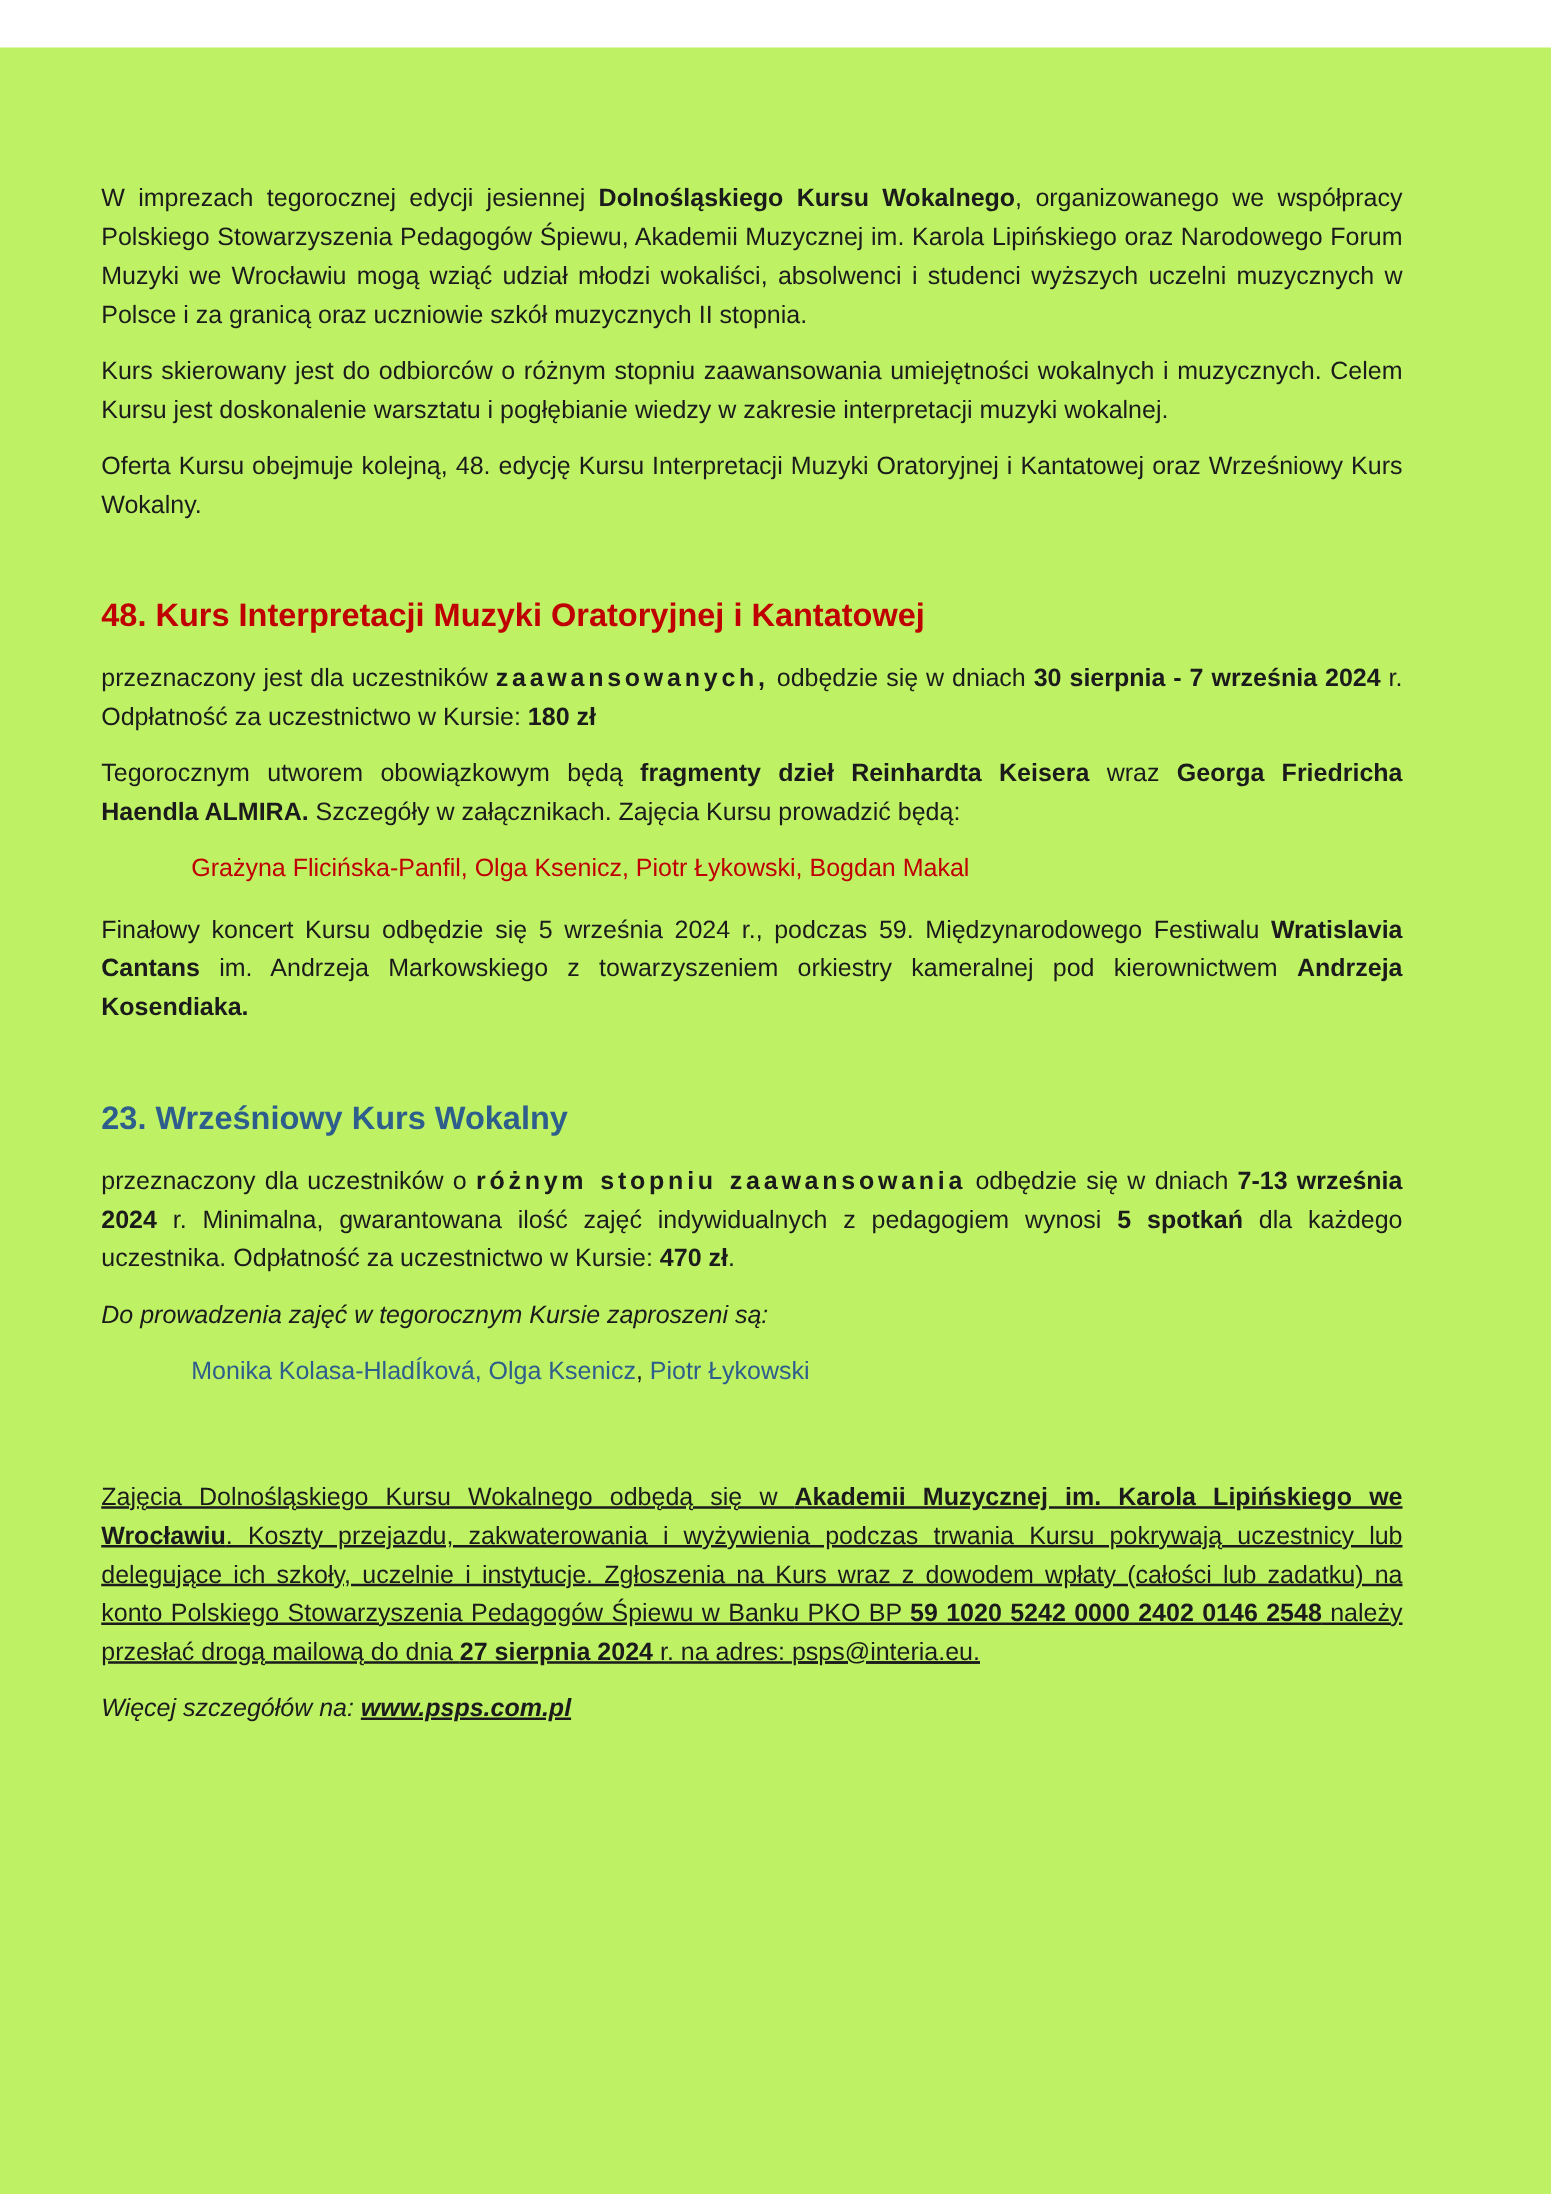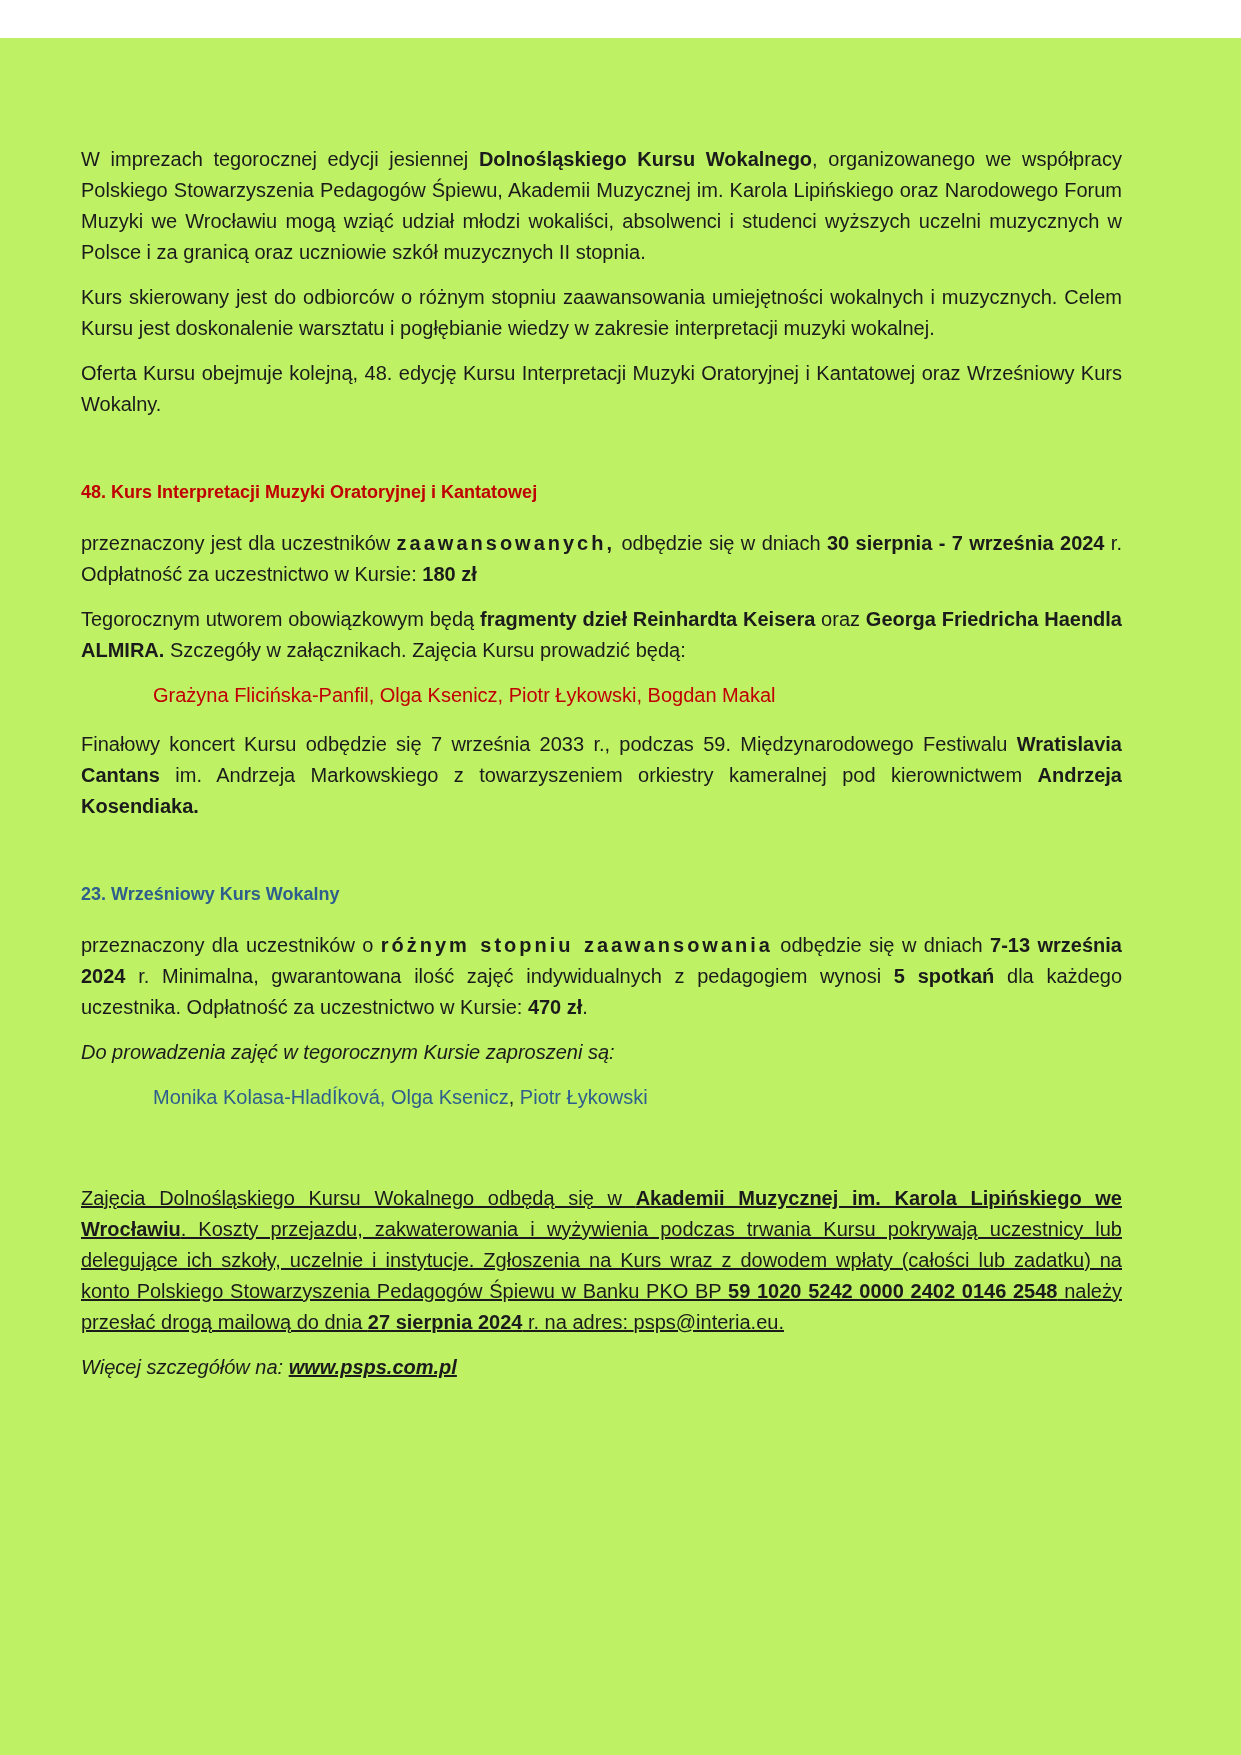--- a/index.html
+++ b/index.html
@@ -13,21 +13,21 @@
     overflow:hidden;
     margin-top:38px;
   }
   .para { margin:0 0 14px 0; text-align:justify; }
   .para.left { text-align:left;font-style:italic; }
   .b  { font-weight:bold; }
   .sp { letter-spacing:3px; }
   .sp2{ letter-spacing:2px; }
   .u  { text-decoration:underline; }
   .heading {
-    font-size:18px; line-height:32px; font-weight:bold;
+    font-size:26px; line-height:32px; font-weight:bold;
     margin:56px 0 20px 0; text-align:left;
   }
   .h-red  { color:#c00000; }
   .h-blue { color:#2e5e8c; }
   .names {
     margin:4px 0 18px 0; padding-left:72px;
     font-weight:normal; text-align:left;
   }
   .red-text  { color:#c00000; }
   .blue-text { color:#2e5e8c; }
@@ -42,25 +42,25 @@
   <p class="para"><span>W imprezach tegorocznej edycji jesiennej </span><span class="b">Dolnośląskiego Kursu Wokalnego</span><span>, organizowanego we współpracy Polskiego Stowarzyszenia Pedagogów Śpiewu, Akademii Muzycznej im. Karola Lipińskiego oraz Narodowego Forum Muzyki we Wrocławiu mogą wziąć udział młodzi wokaliści, absolwenci i studenci wyższych uczelni muzycznych w Polsce i za granicą oraz uczniowie szkół muzycznych II stopnia.</span></p>
 
   <p class="para">Kurs skierowany jest do odbiorców o różnym stopniu zaawansowania umiejętności wokalnych i muzycznych. Celem Kursu jest doskonalenie warsztatu i pogłębianie wiedzy w zakresie interpretacji muzyki wokalnej.</p>
 
   <p class="para">Oferta Kursu obejmuje kolejną, 48. edycję Kursu Interpretacji Muzyki Oratoryjnej i Kantatowej oraz Wrześniowy Kurs Wokalny.</p>
 
   <h2 class="heading h-red">48. Kurs Interpretacji Muzyki Oratoryjnej i Kantatowej</h2>
 
   <p class="para"><span>przeznaczony jest dla uczestników </span><span class="b sp">zaawansowanych,</span><span> odbędzie się w dniach </span><span class="b">30 sierpnia - 7 września 2024</span><span> r. Odpłatność za uczestnictwo w Kursie: </span><span class="b">180 zł</span></p>
 
-  <p class="para"><span>Tegorocznym utworem obowiązkowym będą </span><span class="b">fragmenty dzieł Reinhardta Keisera</span><span> oraz </span><span class="b">Georga Friedricha Haendla ALMIRA.</span><span> Szczegóły w załącznikach. Zajęcia Kursu prowadzić będą:</span></p>
+  <p class="para"><span>Tegorocznym utworem obowiązkowym będą </span><span class="b">fragmenty dzieł Reinhardta Keisera</span><span> wraz </span><span class="b">Georga Friedricha Haendla ALMIRA.</span><span> Szczegóły w załącznikach. Zajęcia Kursu prowadzić będą:</span></p>
 
   <p class="names red-text">Grażyna Flicińska-Panfil, Olga Ksenicz, Piotr Łykowski, Bogdan Makal</p>
 
-  <p class="para"><span>Finałowy koncert Kursu odbędzie się 7 września 2033 r., podczas 59. Międzynarodowego Festiwalu </span><span class="b">Wratislavia Cantans</span><span> im. Andrzeja Markowskiego z towarzyszeniem orkiestry kameralnej pod kierownictwem </span><span class="b">Andrzeja Kosendiaka.</span></p>
+  <p class="para"><span>Finałowy koncert Kursu odbędzie się 5 września 2024 r., podczas 59. Międzynarodowego Festiwalu </span><span class="b">Wratislavia Cantans</span><span> im. Andrzeja Markowskiego z towarzyszeniem orkiestry kameralnej pod kierownictwem </span><span class="b">Andrzeja Kosendiaka.</span></p>
 
   <h2 class="heading h-blue">23. Wrześniowy Kurs Wokalny</h2>
 
   <p class="para"><span>przeznaczony dla uczestników o </span><span class="b sp">różnym stopniu zaawansowania</span><span> odbędzie się w dniach </span><span class="b">7-13 września 2024</span><span> r. Minimalna, gwarantowana ilość zajęć indywidualnych z pedagogiem wynosi </span><span class="b">5 spotkań</span><span> dla każdego uczestnika. Odpłatność za uczestnictwo w Kursie: </span><span class="b">470 zł</span><span>.</span></p>
 
   <p class="para left">Do prowadzenia zajęć w tegorocznym Kursie zaproszeni są:</p>
 
   <p class="names blue-text"><span>Monika Kolasa-HladÍková, Olga Ksenicz</span><span style="color:#1b1b1b">,</span><span> Piotr Łykowski</span></p>
 
 

